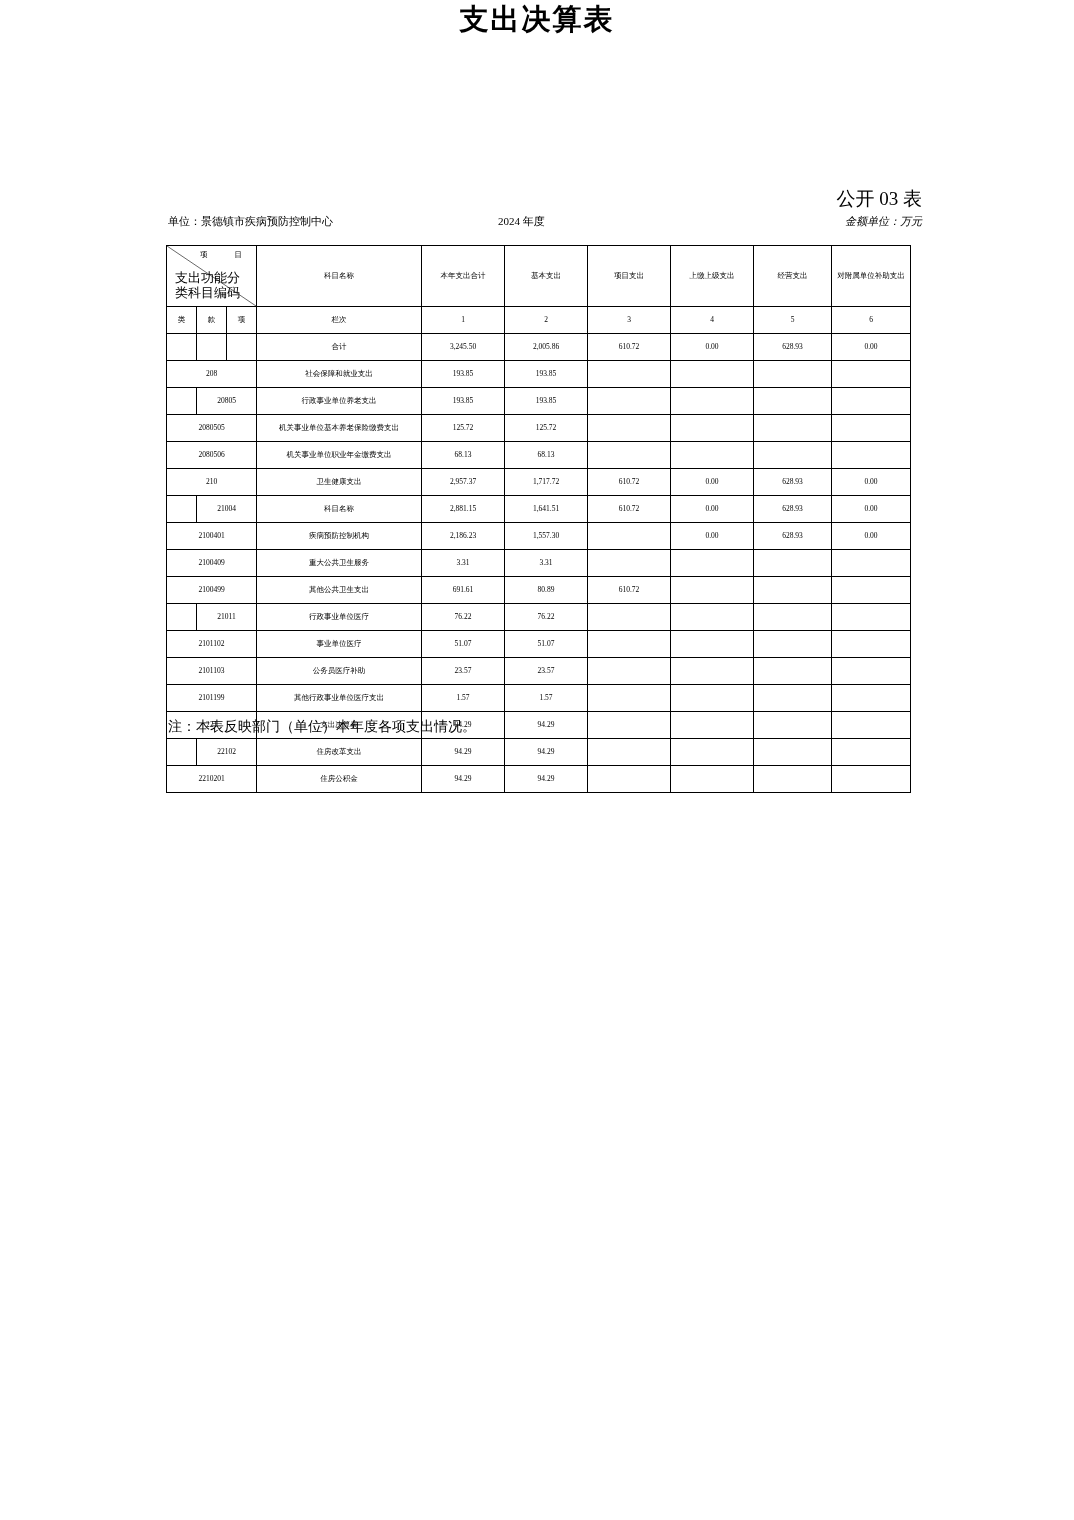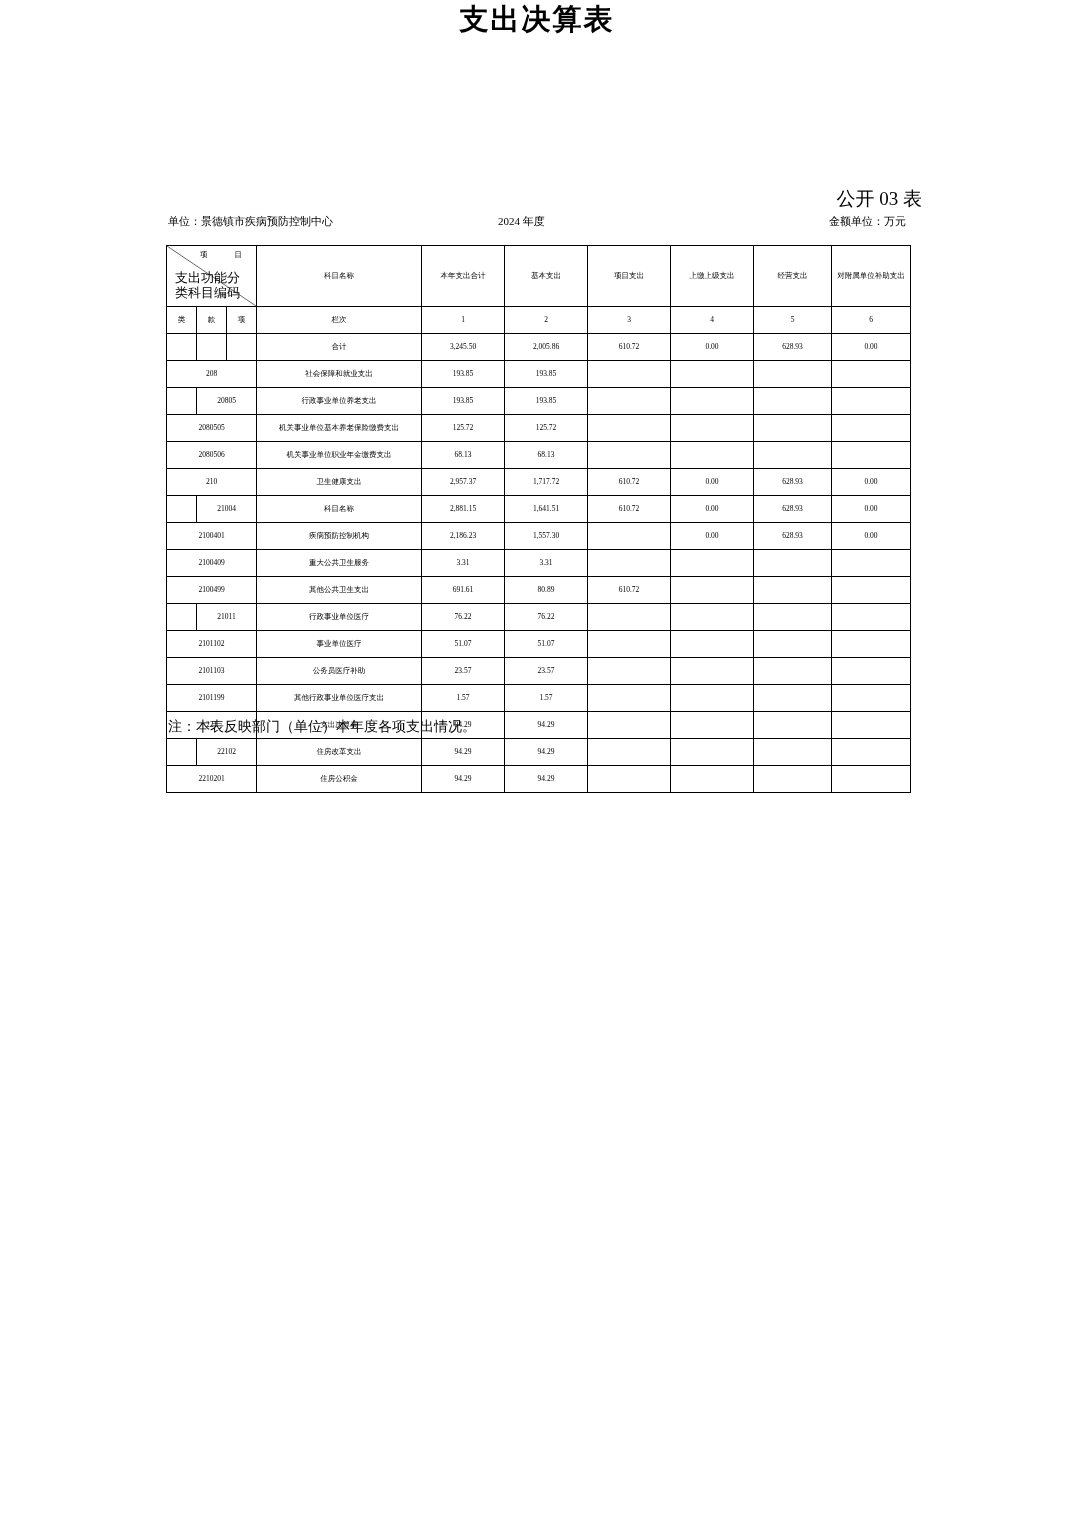--- a/index.html
+++ b/index.html
@@ -50,23 +50,24 @@
     white-space: nowrap;
   }
   .meta-year {
     position: absolute;
     left: 330px;
     top: 0;
     white-space: nowrap;
   }
   .meta-amount {
     position: absolute;
-    right: 16px;
+    right: 0;
     top: 0;
     white-space: nowrap;
+    font-style: italic;
   }
   table.budget {
     position: absolute;
     left: 166px;
     top: 245px;
     width: 744px;
     border-collapse: collapse;
     table-layout: fixed;
     font-size: 7.5px;
     font-family: "Liberation Serif", "DejaVu Serif", serif;

